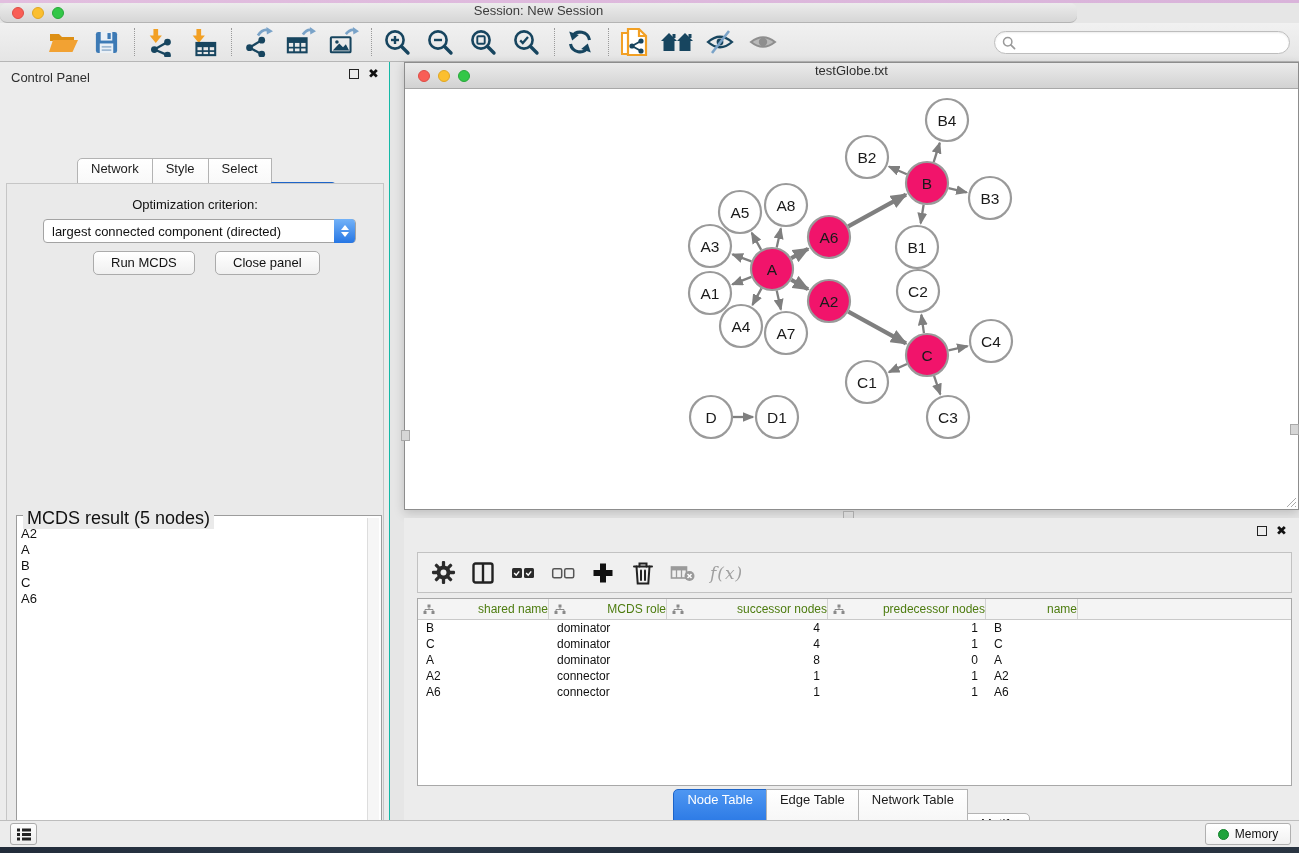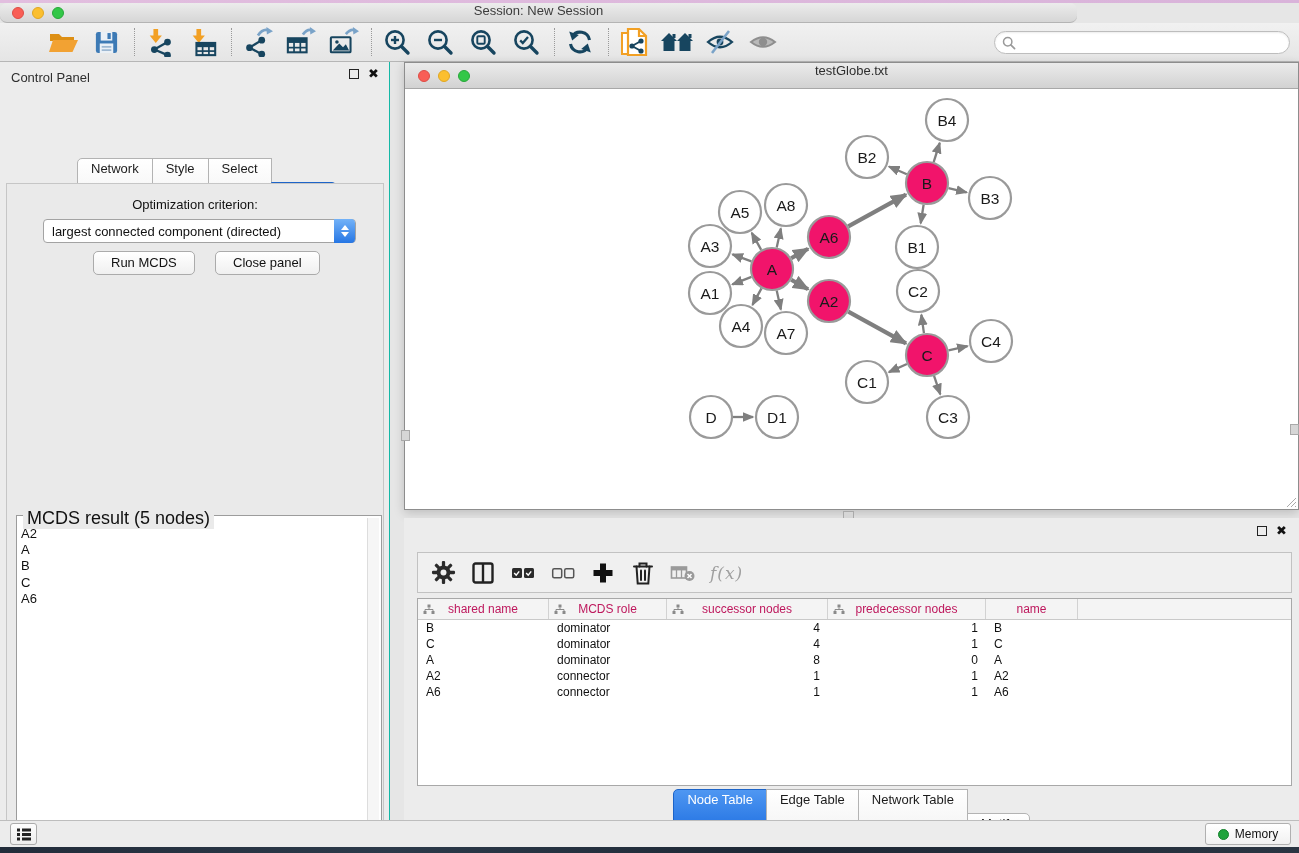--- a/index.html
+++ b/index.html
@@ -78,22 +78,22 @@
 
   
   #table-panel { left:404px; top:518px; width:895px; height:302px; background:#ececec; }
   #tp-toolbar { position:absolute; left:13px; top:34px; width:875px; height:41px;
     background:#f0f0f0; border:1px solid #c2c2c2; display:flex; align-items:center; padding-left:12px; gap:14px; }
   .tp-ico { display:flex; align-items:center; justify-content:center; width:26px; height:28px; }
   #fx-label { font-family:"DejaVu Serif",serif; font-style:italic; font-size:17px; color:#9f9f9f; letter-spacing:1px; }
 
   #node-table { position:absolute; left:13px; top:80px; width:875px; height:188px; background:#fff; border:1px solid #a8a8a8; overflow:hidden; }
   .t-header { display:flex; height:21px; background:#f4f4f4; border-bottom:1px solid #c9c9c9; }
-  .t-hcell { position:relative; border-right:1px solid #d2d2d2; font-size:12px; color:#be185d;
-    display:flex; align-items:center; justify-content:center; }
+  .t-hcell { position:relative; border-right:1px solid #d2d2d2; font-size:12px; color:#4d7c0f;
+    display:flex; align-items:center; justify-content:flex-end; }
   .t-hcell .tree { position:absolute; left:5px; top:5px; }
   .t-row { display:flex; height:16px; line-height:16px; font-size:12px; color:#111; }
   .t-cell { padding:0 8px; white-space:nowrap; overflow:hidden; }
   .c0 { width:131px; } .c1 { width:118px; } .c2 { width:161px; } .c3 { width:158px; } .c4 { width:92px; }
   .num { text-align:right; }
   #tp-tabs { position:absolute; left:0; top:271px; width:895px; display:flex; justify-content:center; }
 
   
   #status-bar { left:0; top:820px; width:1299px; height:27px; background:#ececec; border-top:1px solid #bdbdbd; }
   #list-btn { position:absolute; left:10px; top:2px; width:27px; height:22px; background:linear-gradient(#fdfdfd,#ededed);

